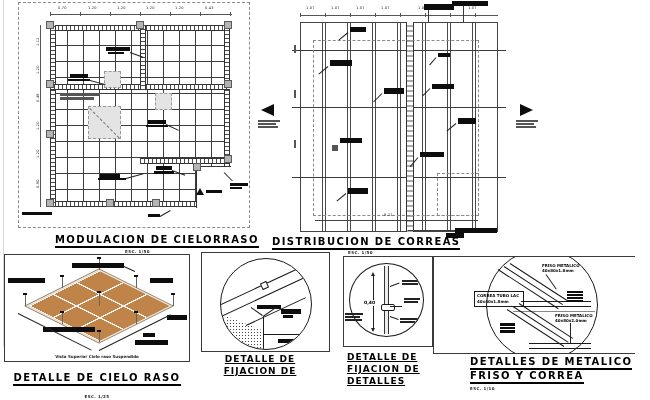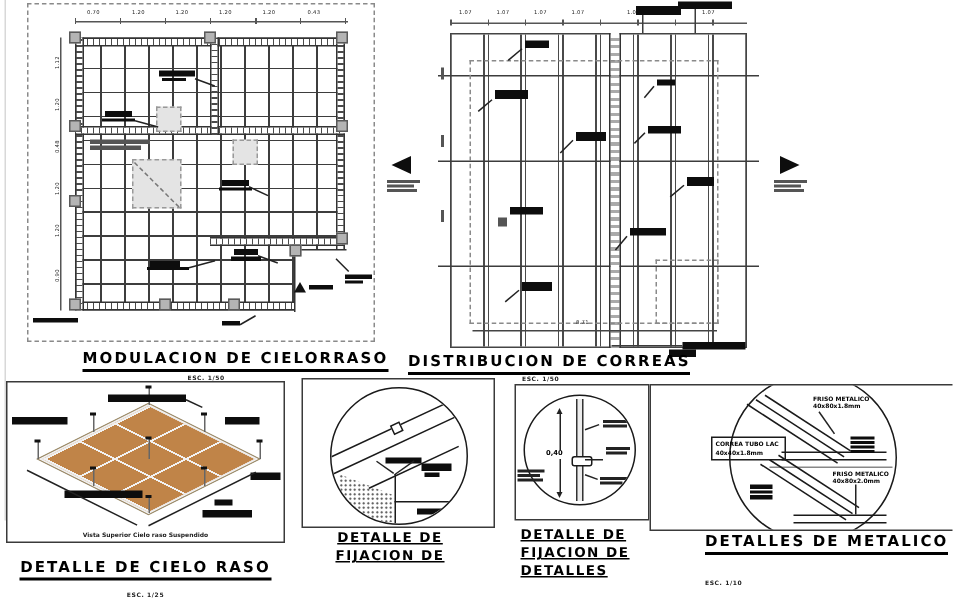--- a/index.html
+++ b/index.html
@@ -317,14 +317,15 @@
     <div class="lab" style="left:121px;top:56px">
       <span style="display:block">FRISO METALICO</span>
       <span style="display:block">40x80x2.0mm</span>
     </div>
     <div class="vl" style="left:136px;top:66px;height:20px;background:#222"></div>
     <div class="bar" style="left:66px;top:66px;width:15px;height:2.5px"></div>
     <div class="bar" style="left:66px;top:69.5px;width:15px;height:2.5px"></div>
     <div class="bar" style="left:66px;top:73px;width:15px;height:2.5px"></div>
   </div>
   <span class="t1" style="left:470px;top:356px">DETALLES DE METALICO</span>
+  <span class="t1" style="left:470px;top:370px">FRISO Y CORREA</span>
   <span class="sc" style="left:470px;top:386px">ESC. 1/10</span>
 </div>
 
 </body></html>

